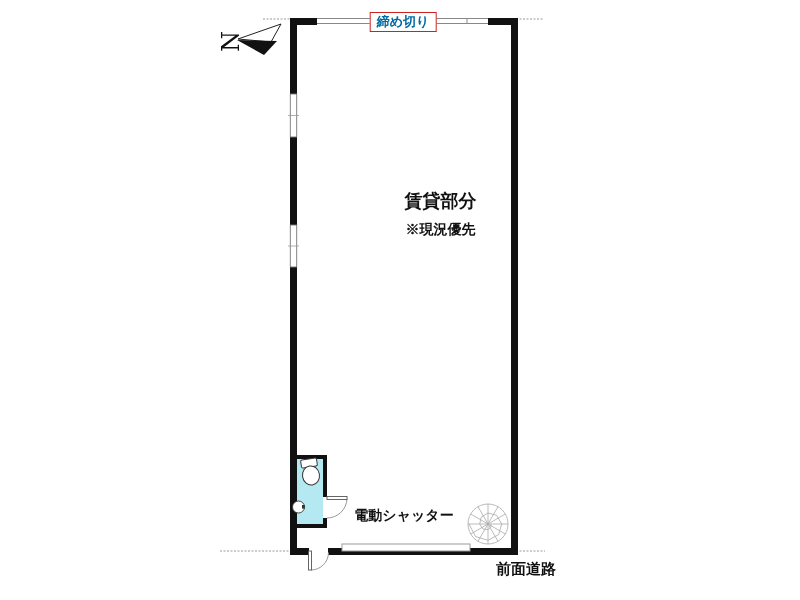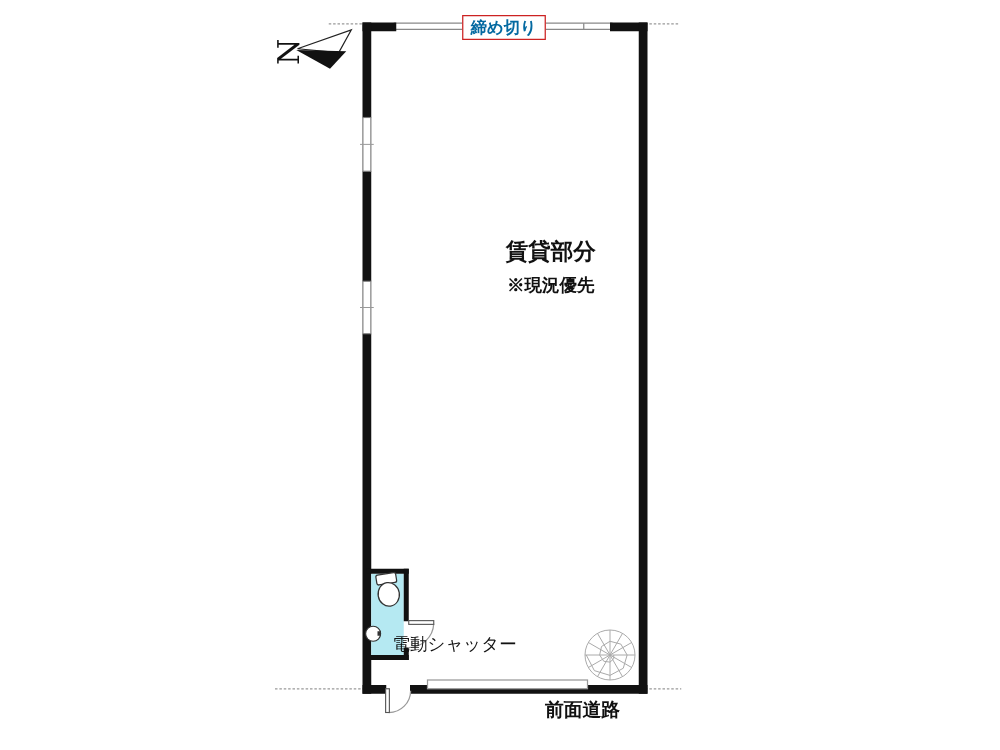--- a/index.html
+++ b/index.html
@@ -10,22 +10,22 @@
   #plan-svg{position:absolute;left:0;top:0;}
   .label{position:absolute;color:#111;font-weight:700;white-space:nowrap;}
   #closed-label{
     left:403px;top:12px;transform:translateX(-50%);
     border:1px solid #c33;background:#fff;color:#c22;
     font-size:13px;line-height:16px;padding:1px 6px;font-weight:600;
   }
   #unit-info{left:291px;top:190px;width:227px;text-align:center;margin-left:36px;}
   .line-main{font-size:18px;line-height:22px;}
   .line-note{font-size:14px;line-height:18px;margin-top:9px;font-family:Liberation Mono, monospace;}
-  #shutter-label{left:314px;top:507px;width:180px;font-size:14px;line-height:17px;font-weight:400;}
-  #road-label{left:436px;top:560px;width:120px;text-align:left;font-size:15px;line-height:17px;font-weight:600;}
+  #shutter-label{left:314px;top:507px;width:180px;text-align:center;font-size:14px;line-height:17px;font-weight:700;}
+  #road-label{left:436px;top:560px;width:120px;text-align:right;font-size:15px;line-height:17px;font-weight:600;}
 </style>
 </head>
 <body>
 
 <div id="canvas">
 
   <svg id="plan-svg" width="800" height="600" viewBox="0 0 800 600">
 
     <g stroke="#999" stroke-width="1" stroke-dasharray="2 1.5">
       <line x1="263" y1="19" x2="292" y2="19"></line>

